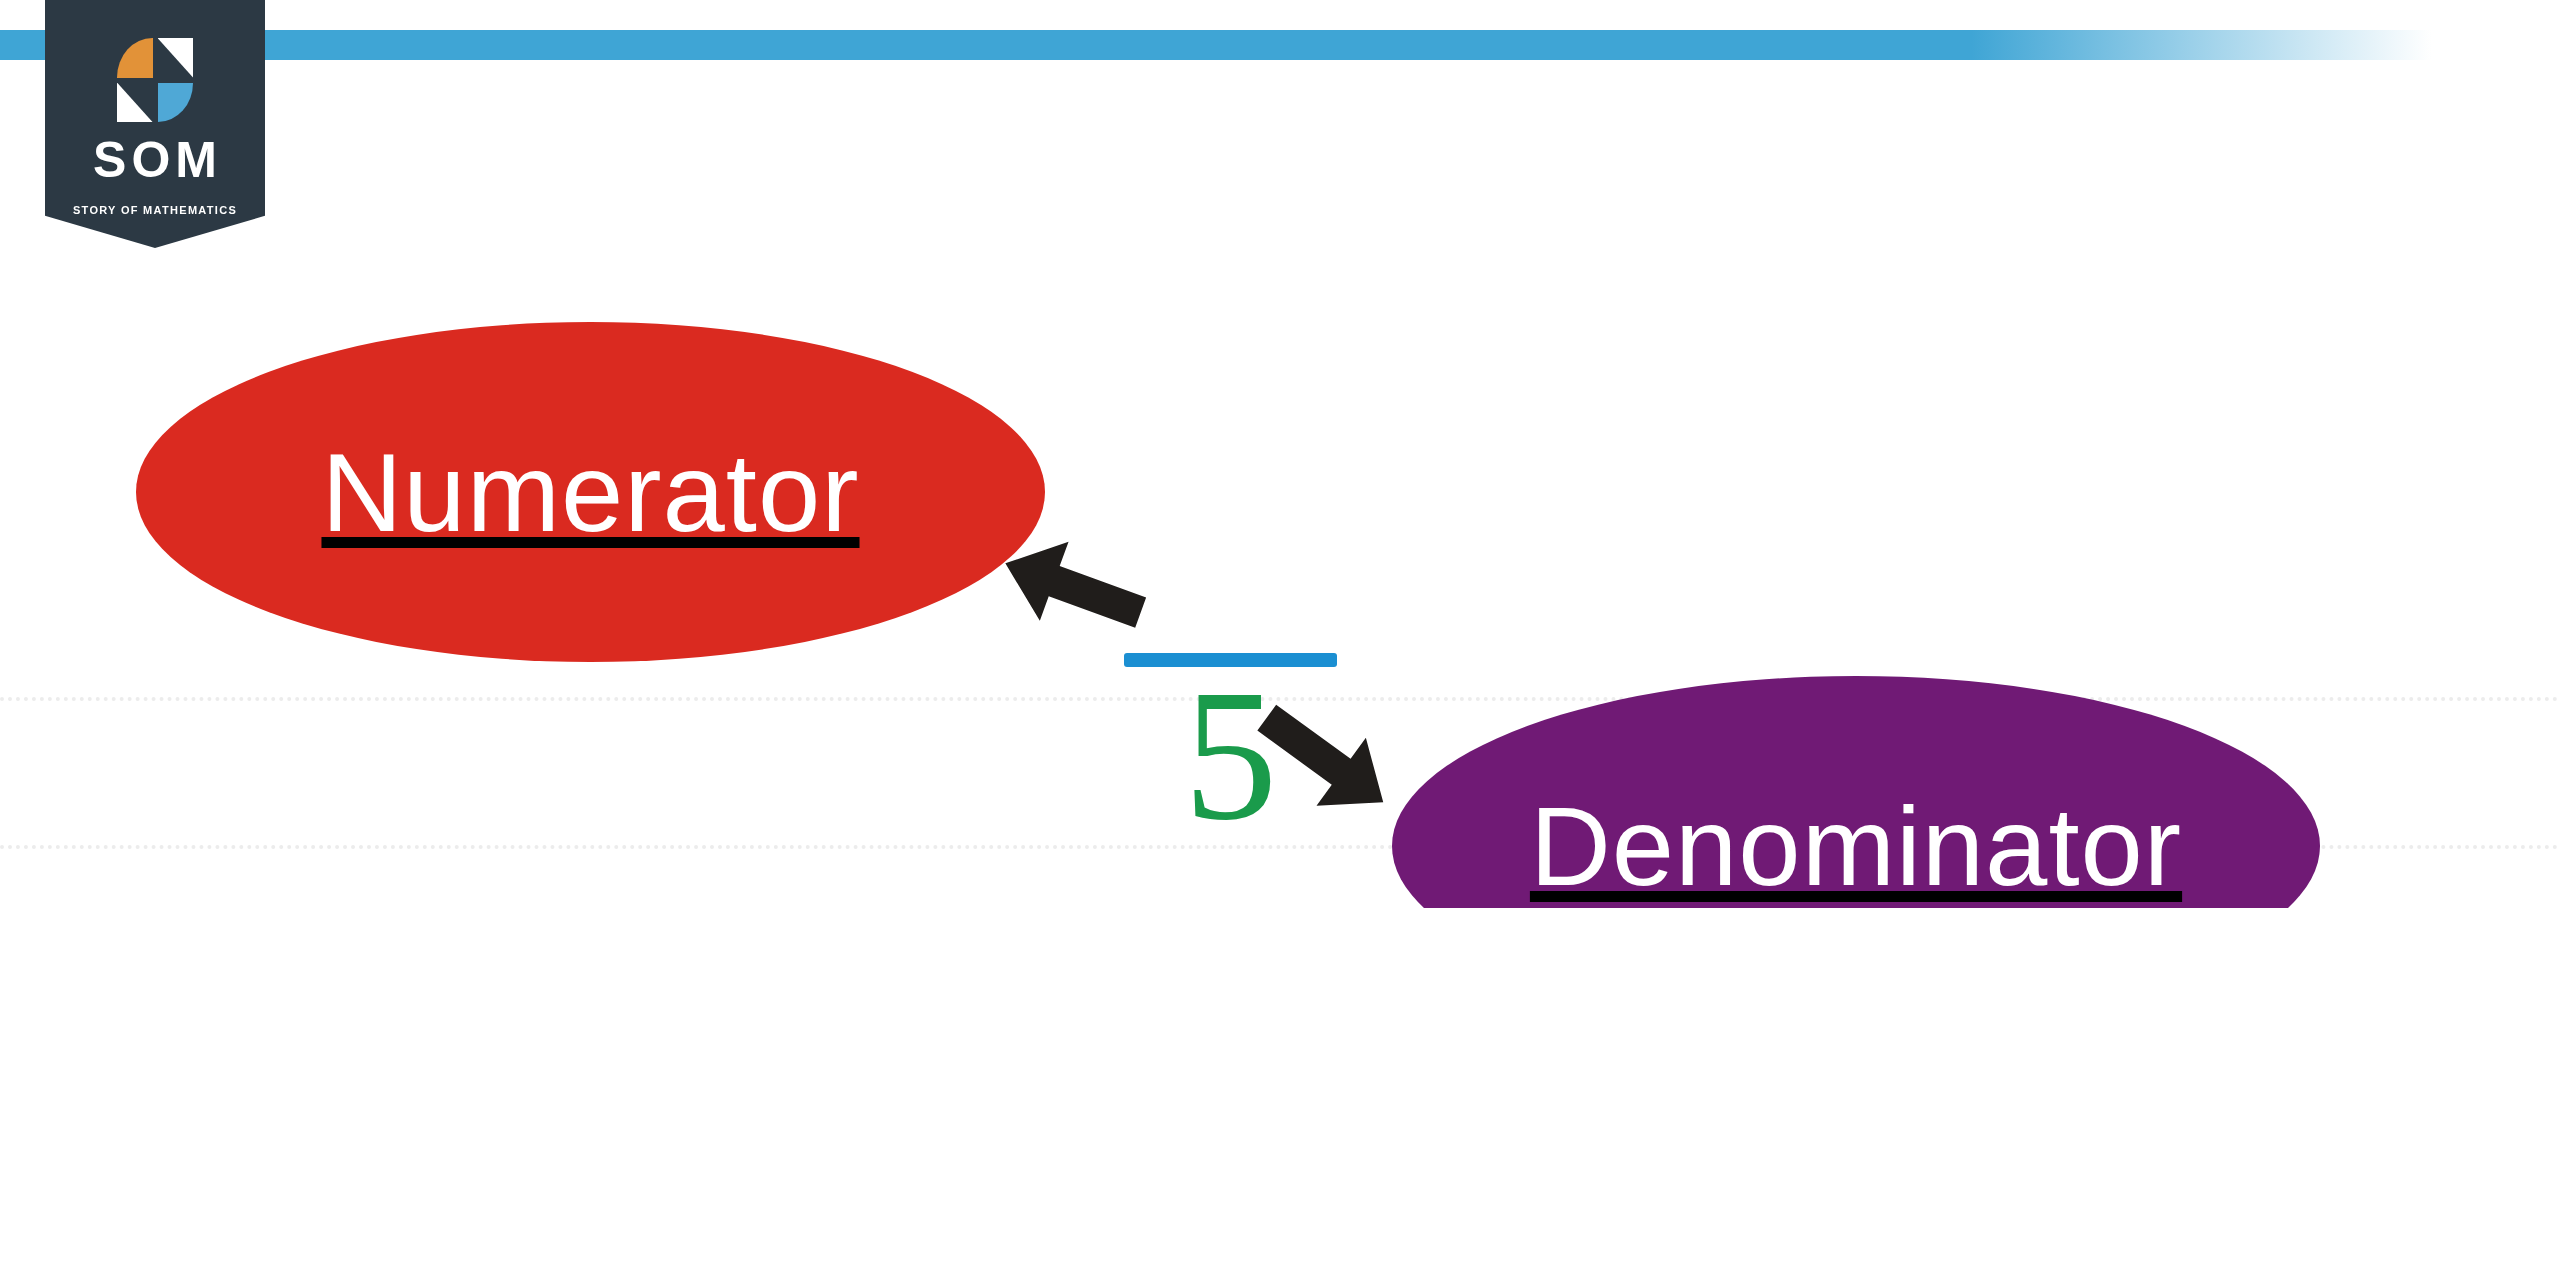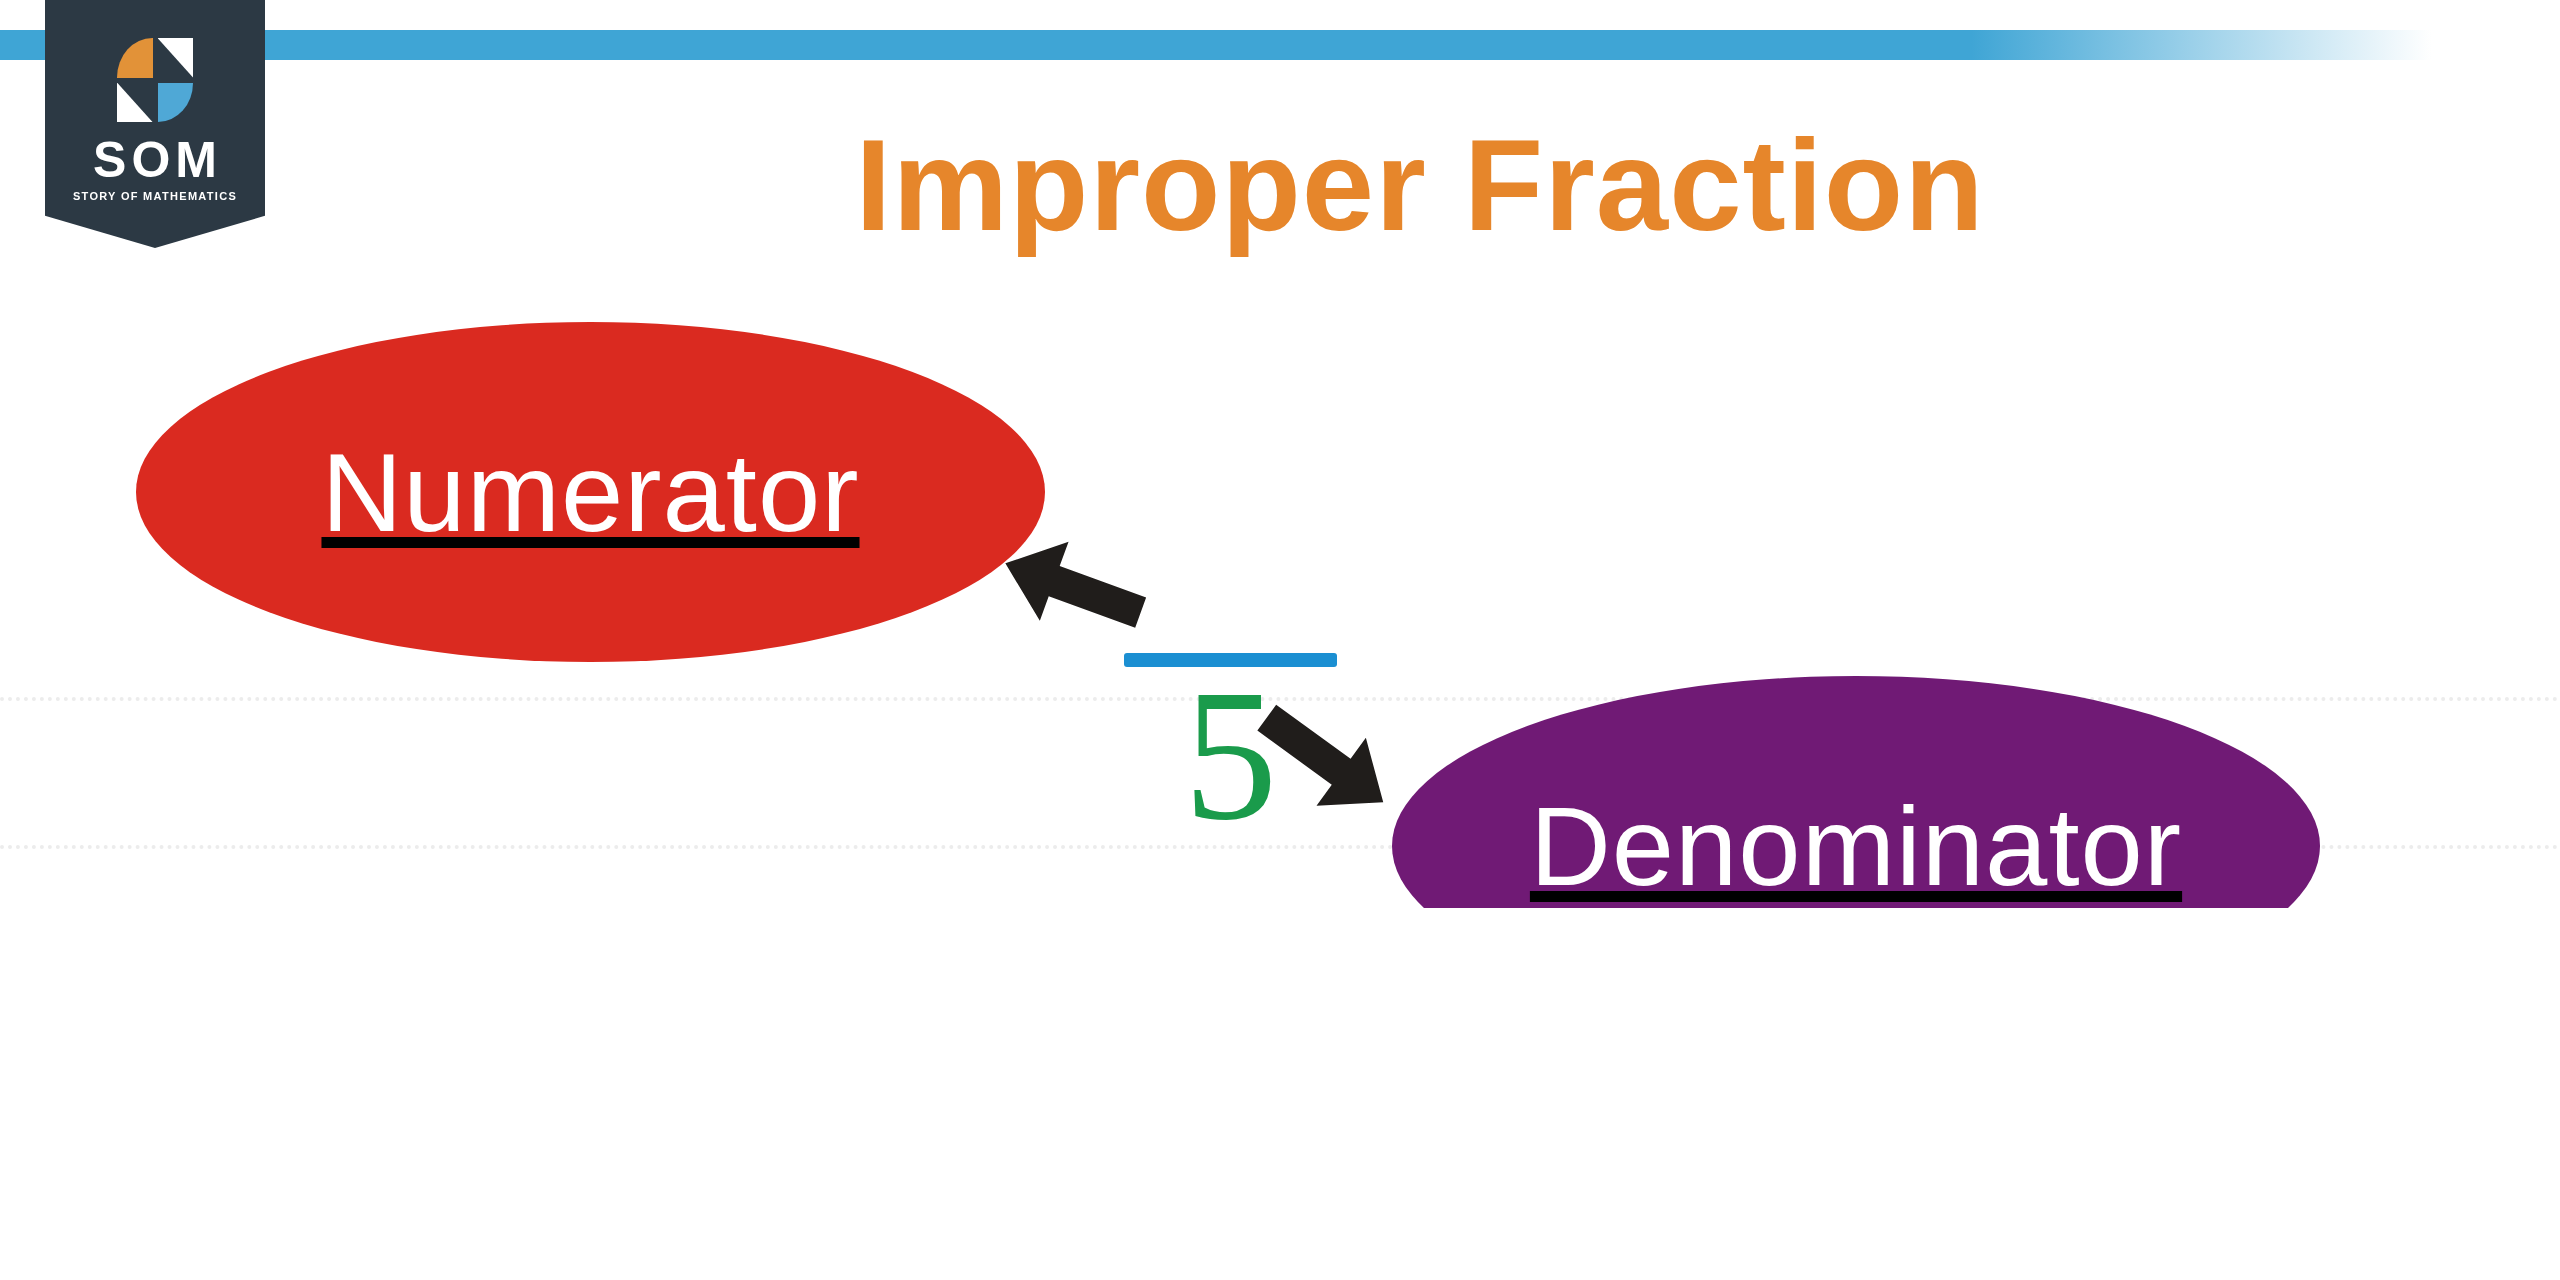--- a/index.html
+++ b/index.html
@@ -53,21 +53,21 @@
   .q-tl{background:#e29238;border-radius:100% 0 0 0;}
   .q-tr{background:#ffffff;clip-path:polygon(0 0,100% 0,100% 100%);}
   .q-bl{background:#ffffff;clip-path:polygon(0 0,0 100%,100% 100%);}
   .q-br{background:#4fa8d6;border-radius:0 0 100% 0;}
   .som-word{
     margin-top:13px;
     color:#ffffff;font-size:50px;font-weight:bold;letter-spacing:5px;
     line-height:1;text-indent:5px;
   }
   .som-tagline{
-    margin-top:6px;
+    margin-top:20px;
     color:#ffffff;font-size:11px;font-weight:bold;letter-spacing:1.3px;
     line-height:1;white-space:nowrap;
   }
 
   
   .title{
     position:absolute;left:820px;top:112px;width:1200px;height:145px;
     margin:0;
     display:flex;align-items:center;justify-content:center;
     font-size:130px;font-weight:bold;color:#e6862b;
@@ -131,21 +131,20 @@
     <div class="som-icon">
       <div class="q q-tl"></div>
       <div class="q q-tr"></div>
       <div class="q q-bl"></div>
       <div class="q q-br"></div>
     </div>
     <div class="som-word">SOM</div>
     <div class="som-tagline">STORY OF MATHEMATICS</div>
   </div>
 
-  <h1 class="title">Improper Fraction</h1>
 
   <div class="ellipse ellipse-red">
     <span class="ellipse-label">Numerator</span>
   </div>
 
   <div class="ellipse ellipse-green">
     <span class="ellipse-label">Denominator</span>
   </div>
 
   <div class="frac-bar"></div>

